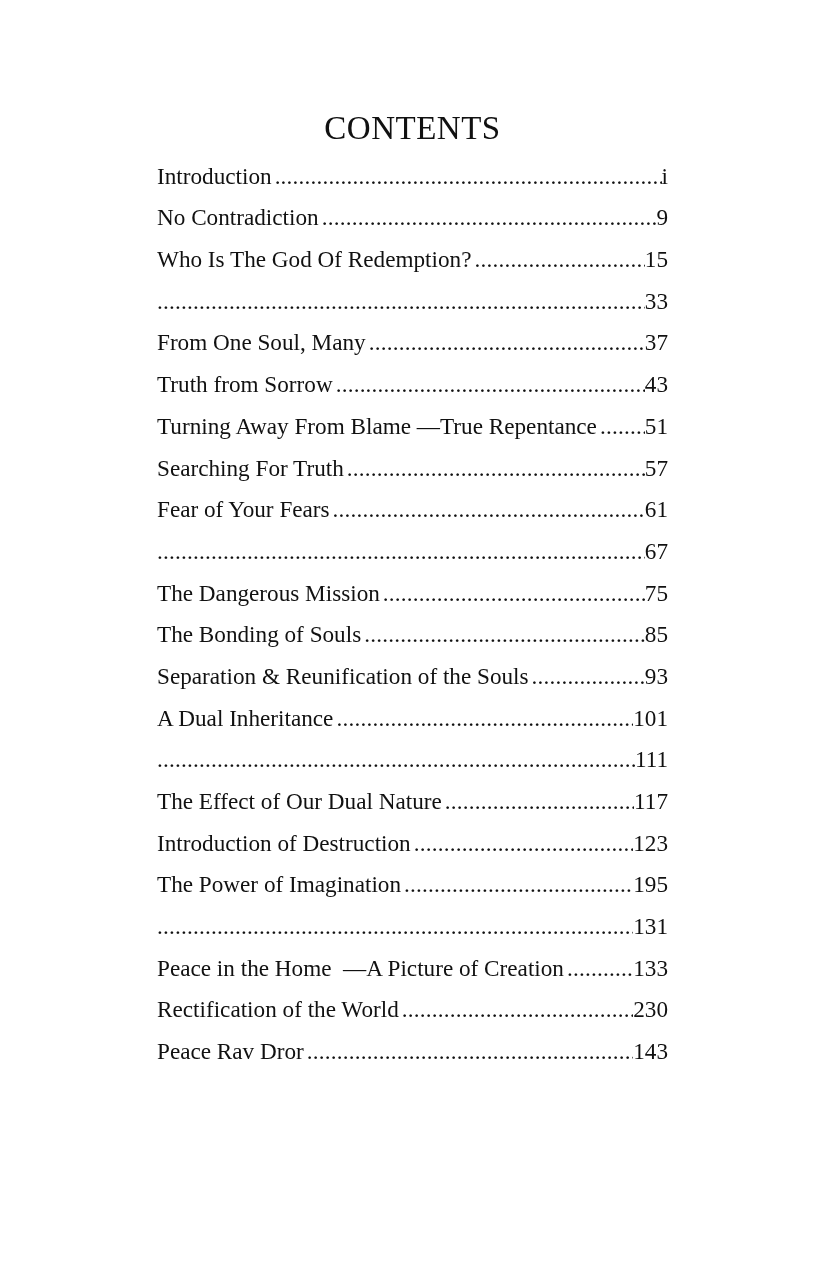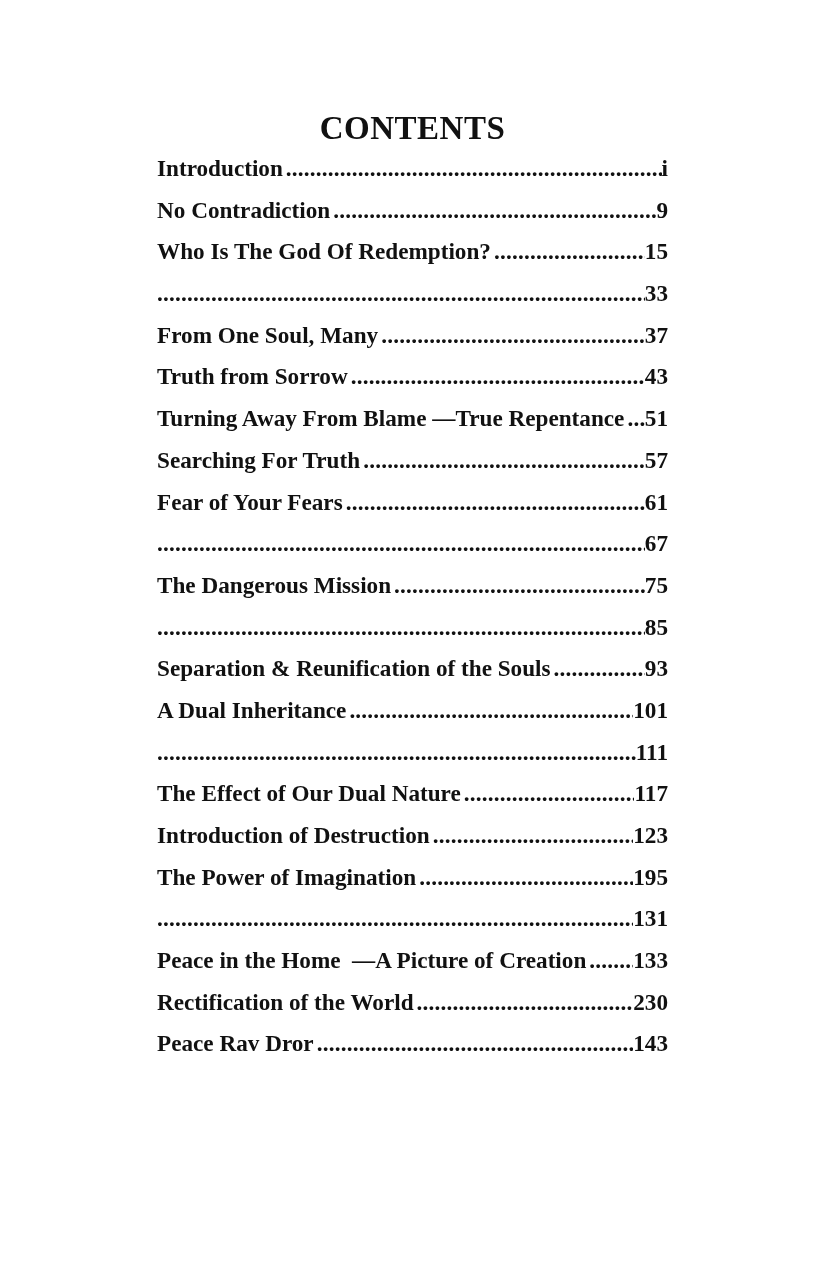--- a/index.html
+++ b/index.html
@@ -1,22 +1,22 @@
 <!DOCTYPE html>
 <html><head>
   <meta charset="utf-8">
   <style>
     html, body { margin: 0; padding: 0; background: #ffffff; }
     body { width: 825px; height: 1275px; position: relative; overflow: hidden;
       font-family: "Liberation Serif", "DejaVu Serif", serif; color: #111111; }
-    .page { position: absolute; left: 0; top: 0; width: 825px; height: 1275px; font-weight: bold; }
+    .page { position: absolute; left: 0; top: 0; width: 825px; height: 1275px; }
     .title { position: absolute; top: 106px; left: 0; width: 825px; text-align: center;
       font-size: 33px; letter-spacing: 0.5px; line-height: 44px; }
     .toc { position: absolute; left: 157px; top: 151px; width: 511px; margin: 0; padding: 0; list-style: none; }
-    .entry { display: flex; align-items: flex-start; height: 41.7px; font-size: 23.2px; line-height: 34px;
+    .entry { display: flex; align-items: flex-end; height: 41.7px; font-size: 23.2px; line-height: 34px;
       white-space: nowrap; overflow: hidden; }
     .entry-title { flex: 0 0 auto; padding-right: 3px; }
     .leader { flex: 1 1 auto; overflow: hidden; white-space: nowrap; position: relative; }
     .leader::after { content: "........................................................................................................................................................................................"; letter-spacing: 0.2px; }
     .entry-page { flex: 0 0 auto; text-align: right; }
   </style>
 </head>
 <body>
 
 <div class="page">
@@ -69,20 +69,21 @@
     <li class="entry">
         <span class="leader"></span>
         <span class="entry-page">67</span>
       </li>
     <li class="entry">
         <span class="entry-title">The Dangerous Mission</span>
         <span class="leader"></span>
         <span class="entry-page">75</span>
       </li>
     <li class="entry">
+        <span class="entry-title">The Bonding of Souls</span>
         <span class="leader"></span>
         <span class="entry-page">85</span>
       </li>
     <li class="entry">
         <span class="entry-title">Separation &amp; Reunification of the Souls</span>
         <span class="leader"></span>
         <span class="entry-page">93</span>
       </li>
     <li class="entry">
         <span class="entry-title">A Dual Inheritance</span>

